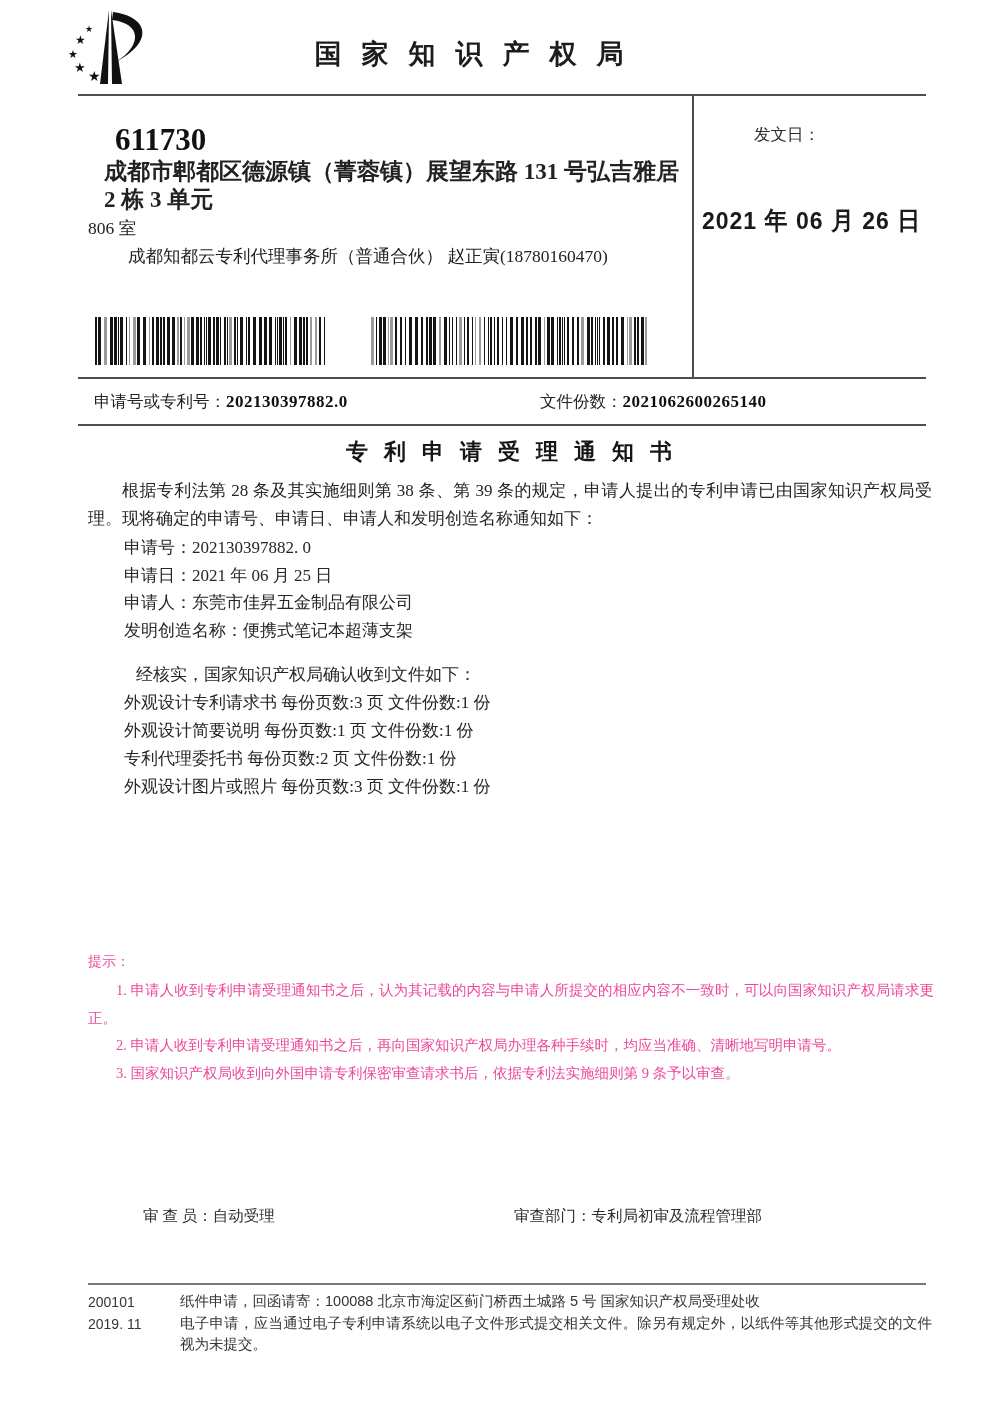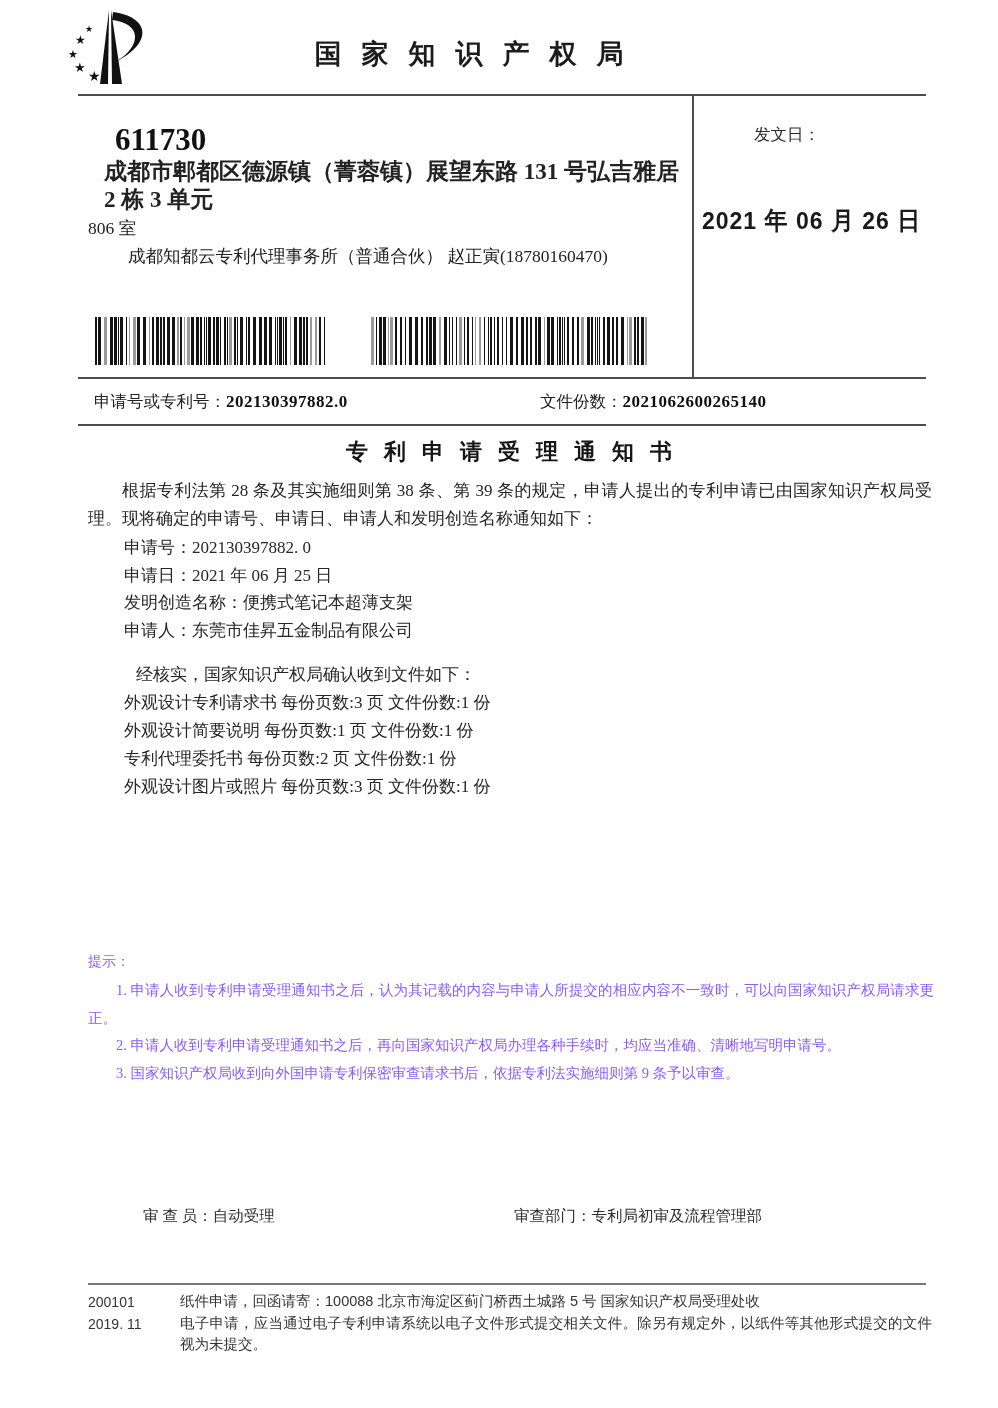--- a/index.html
+++ b/index.html
@@ -68,21 +68,21 @@
   .intro{
     position:absolute;left:88px;top:477px;width:844px;
     font-size:17px;line-height:28px;text-align:justify;text-indent:34px;
     color:#262626;
   }
   .details{position:absolute;left:124px;top:534px;font-size:17px;line-height:27.5px;color:#262626;}
   .received{position:absolute;left:124px;top:661px;font-size:17px;line-height:28px;color:#262626;}
   .received .hdr{margin-left:12px;}
 
   
-  .tips{position:absolute;left:88px;top:953px;width:846px;color:#8b5cf6;}
+  .tips{position:absolute;left:88px;top:953px;width:846px;color:#ec4899;}
   .tips .tips-label{font-size:14px;margin-bottom:6px;}
   .tips p{margin:0;font-size:14.5px;line-height:27.5px;text-indent:28px;text-align:justify;}
 
   
   .signoff{position:absolute;left:0;top:1206px;width:998px;font-size:15.5px;color:#2e2e2e;}
   .signoff .examiner{position:absolute;left:143px;white-space:nowrap;}
   .signoff .department{position:absolute;left:514px;white-space:nowrap;}
 
   
   .footer{position:absolute;left:0;top:1291px;width:998px;
@@ -268,22 +268,22 @@
     </div>
   </div>
 
   <div class="notice-title">专利申请受理通知书</div>
 
   <div class="intro">根据专利法第 28 条及其实施细则第 38 条、第 39 条的规定，申请人提出的专利申请已由国家知识产权局受理。现将确定的申请号、申请日、申请人和发明创造名称通知如下：</div>
 
   <div class="details">
     <div>申请号：202130397882. 0</div>
     <div>申请日：2021 年 06 月 25 日</div>
+    <div>申请人：东莞市佳昇五金制品有限公司</div>
     <div>发明创造名称：便携式笔记本超薄支架</div>
-    <div>申请人：东莞市佳昇五金制品有限公司</div>
   </div>
 
   <div class="received">
     <div class="hdr">经核实，国家知识产权局确认收到文件如下：</div>
     <div>外观设计专利请求书 每份页数:3 页  文件份数:1 份</div>
     <div>外观设计简要说明 每份页数:1 页  文件份数:1 份</div>
     <div>专利代理委托书 每份页数:2 页  文件份数:1 份</div>
     <div>外观设计图片或照片 每份页数:3 页  文件份数:1 份</div>
   </div>
 

